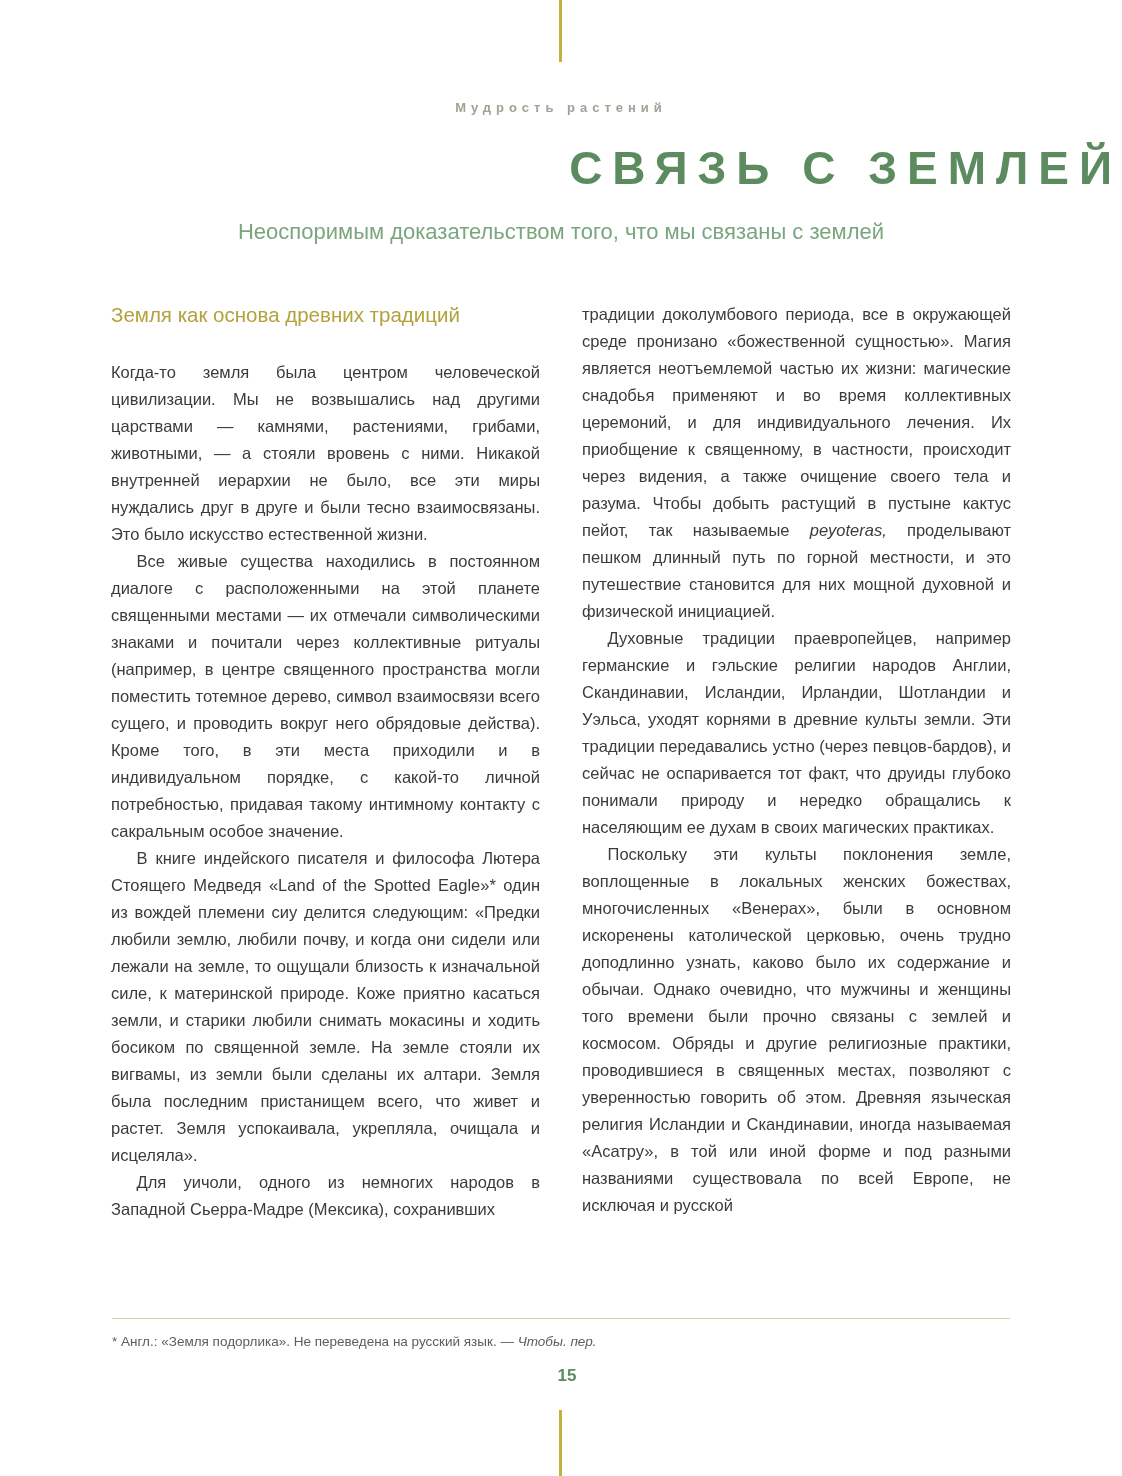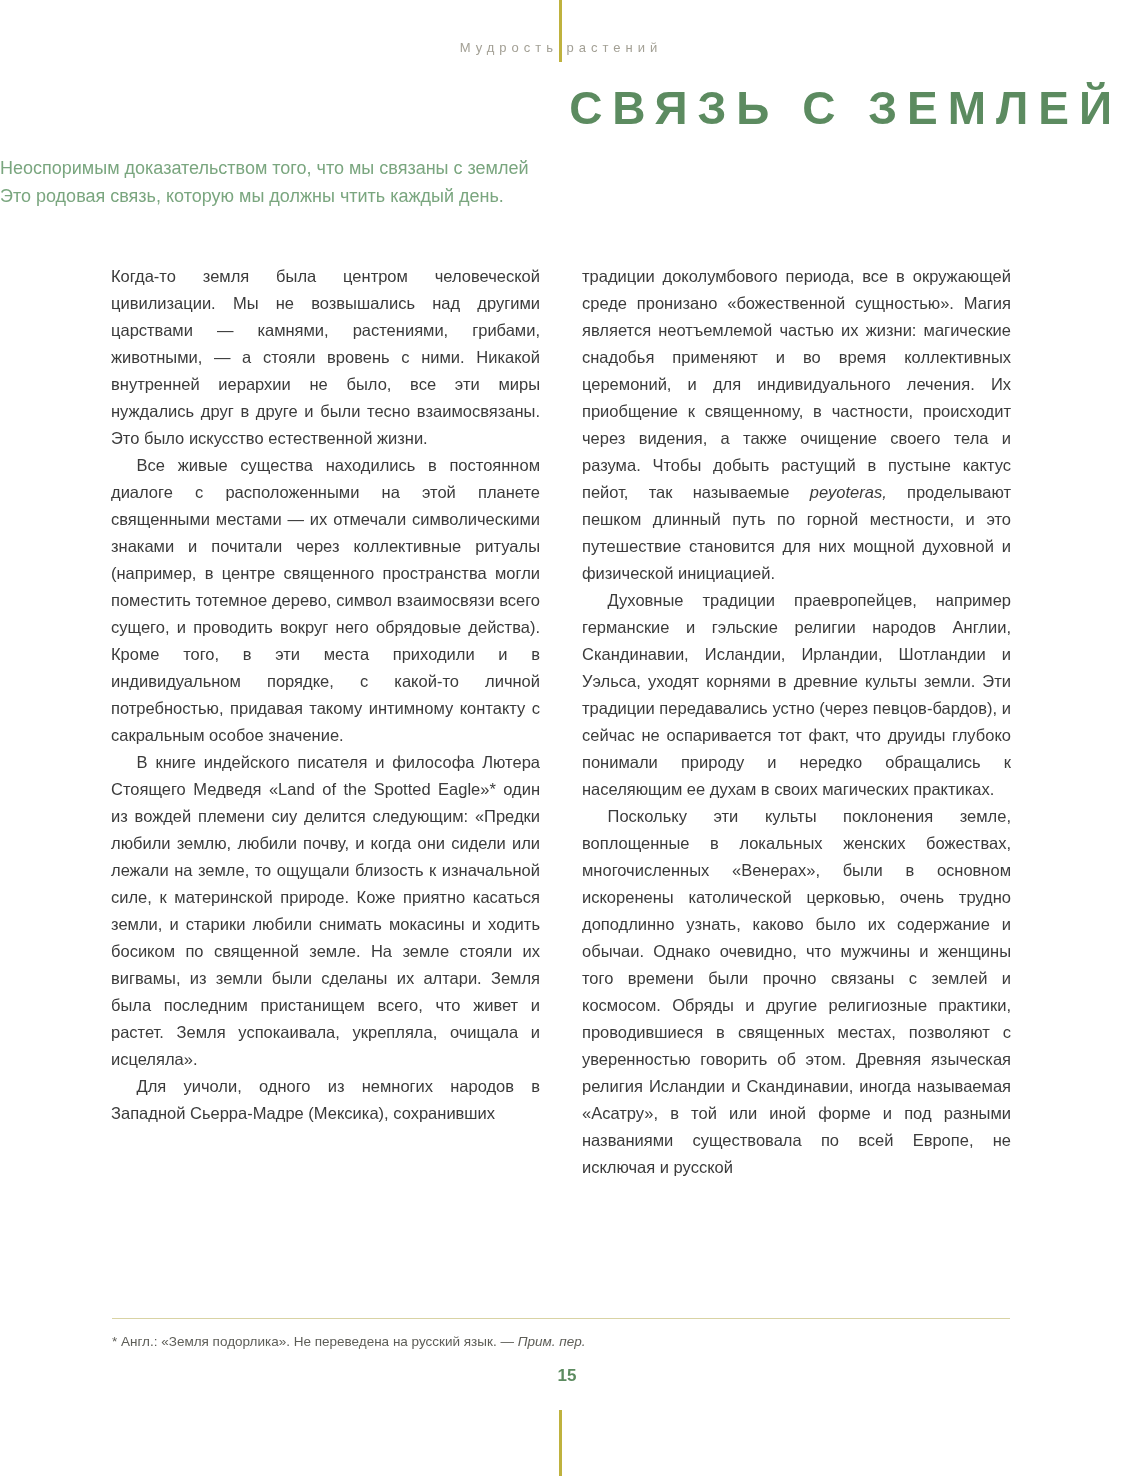--- a/index.html
+++ b/index.html
@@ -26,38 +26,39 @@
   }
   .accent-bottom {
     position: absolute;
     top: 1410px;
     left: 559px;
     width: 3px;
     height: 66px;
     background: var(--accent-line, #bfb23e);
   }
   .running-head {
-    padding-top: 40px;
+    padding-top: 100px;
     text-align: center;
     font-size: 13px;
     letter-spacing: 5px;
     color: var(--running-head, #a3a095);
+    font-weight: bold;
   }
   .title {
     margin: 26px 0 0 0;
     text-align: right;
     font-size: 46px;
     font-weight: 700;
     letter-spacing: 10px;
     color: var(--title-green, #5c8b60);
   }
   .intro {
     margin-top: 20px;
-    text-align: left;
-    font-size: 18px;
+    text-align: center;
+    font-size: 22px;
     line-height: 1.55;
     color: var(--intro-green, #7aa67f);
   }
   .intro-line { white-space: nowrap; }
   .columns {
     width: 900px;
     margin: 52px auto 0 auto;
     display: flex;
     gap: 42px;
   }
@@ -120,44 +121,44 @@
 <div class="page">
 
   <div class="accent-top"></div>
 
   <div class="running-head">Мудрость растений</div>
 
   <h1 class="title">СВЯЗЬ С ЗЕМЛЕЙ</h1>
 
   <div class="intro">
     <div class="intro-line">Неоспоримым доказательством того, что мы связаны с землей</div>
-    <div class="intro-line">Это родовая связь, которую мы должны чтить каждый день.</div>
   </div>
 
   <div class="columns">
     <div class="col">
+      <h2 class="col-heading">Земля как основа древних традиций</h2>
       <div class="paras">
           <p><span>Когда-то земля была центром человеческой цивилизации. Мы не возвышались над другими царствами — камнями, растениями, грибами, животными, — а стояли вровень с ними. Никакой внутренней иерархии не было, все эти миры нуждались друг в друге и были тесно взаимосвязаны. Это было искусство естественной жизни.</span></p>
           <p><span>Все живые существа находились в постоянном диалоге с расположенными на этой планете священными местами — их отмечали символическими знаками и почитали через коллективные ритуалы (например, в центре священного пространства могли поместить тотемное дерево, символ взаимосвязи всего сущего, и проводить вокруг него обрядовые действа). Кроме того, в эти места приходили и в индивидуальном порядке, с какой-то личной потребностью, придавая такому интимному контакту с сакральным особое значение.</span></p>
           <p><span>В книге индейского писателя и философа Лютера Стоящего Медведя «Land of the Spotted Eagle»* один из вождей племени сиу делится следующим: «Предки любили землю, любили почву, и когда они сидели или лежали на земле, то ощущали близость к изначальной силе, к материнской природе. Коже приятно касаться земли, и старики любили снимать мокасины и ходить босиком по священной земле. На земле стояли их вигвамы, из земли были сделаны их алтари. Земля была последним пристанищем всего, что живет и растет. Земля успокаивала, укрепляла, очищала и исцеляла».</span></p>
           <p><span>Для уичоли, одного из немногих народов в Западной Сьерра-Мадре (Мексика), сохранивших</span></p>
         </div>
     </div>
     <div class="col">
       <div class="paras">
           <p><span>традиции доколумбового периода, все в окружающей среде пронизано «божественной сущностью». Магия является неотъемлемой частью их жизни: магические снадобья применяют и во время коллективных церемоний, и для индивидуального лечения. Их приобщение к священному, в частности, происходит через видения, а также очищение своего тела и разума. Чтобы добыть растущий в пустыне кактус пейот, так называемые </span><em>peyoteras,</em><span> проделывают пешком длинный путь по горной местности, и это путешествие становится для них мощной духовной и физической инициацией.</span></p>
           <p><span>Духовные традиции праевропейцев, например германские и гэльские религии народов Англии, Скандинавии, Исландии, Ирландии, Шотландии и Уэльса, уходят корнями в древние культы земли. Эти традиции передавались устно (через певцов-бардов), и сейчас не оспаривается тот факт, что друиды глубоко понимали природу и нередко обращались к населяющим ее духам в своих магических практиках.</span></p>
           <p><span>Поскольку эти культы поклонения земле, воплощенные в локальных женских божествах, многочисленных «Венерах», были в основном искоренены католической церковью, очень трудно доподлинно узнать, каково было их содержание и обычаи. Однако очевидно, что мужчины и женщины того времени были прочно связаны с землей и космосом. Обряды и другие религиозные практики, проводившиеся в священных местах, позволяют с уверенностью говорить об этом. Древняя языческая религия Исландии и Скандинавии, иногда называемая «Асатру», в той или иной форме и под разными названиями существовала по всей Европе, не исключая и русской</span></p>
         </div>
     </div>
   </div>
 
   <div class="footnote-rule"></div>
 
   <div class="footnote paras">
-      <p><span>* Англ.: «Земля подорлика». Не переведена на русский язык. — </span><em>Прим. пер.</em></p>
+      <p><span>* Англ.: «Земля подорлика». Не переведена на русский язык. — </span><em>Чтобы. пер.</em></p>
     </div>
 
   <div class="page-number">15</div>
 
   <div class="accent-bottom"></div>
 
 </div>
 
 </body></html>

